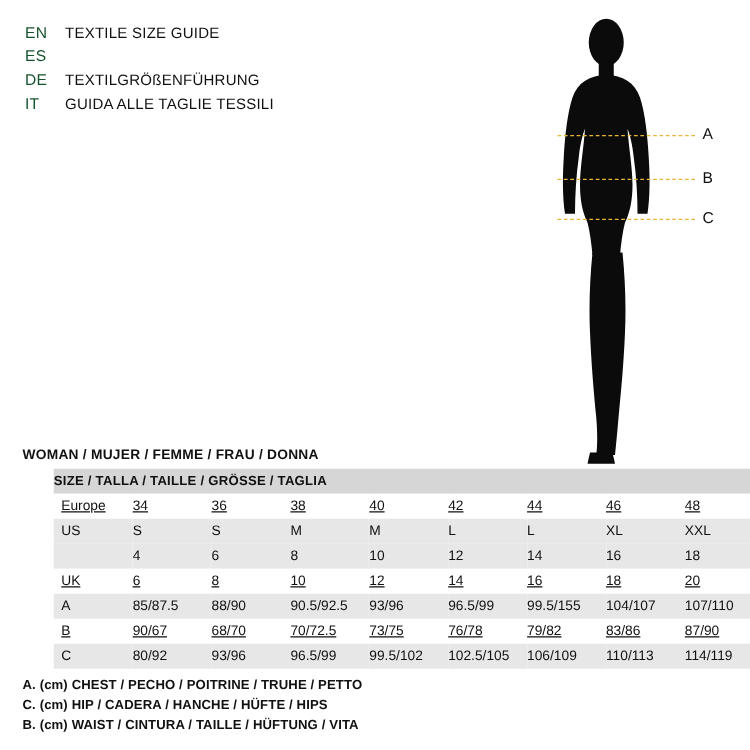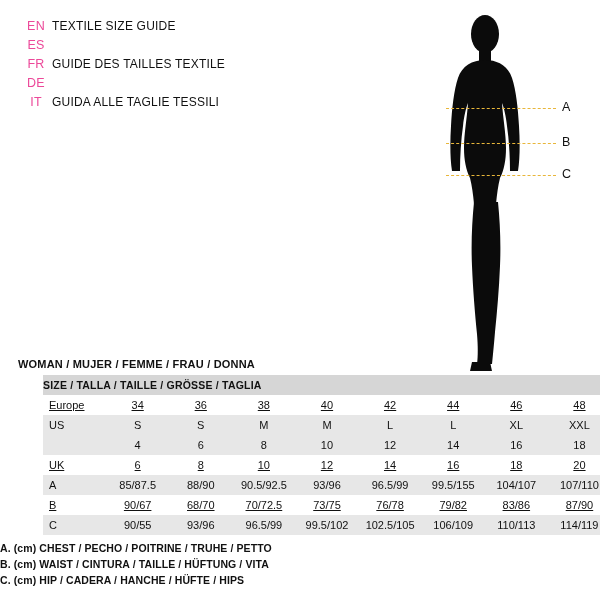--- a/index.html
+++ b/index.html
@@ -27,22 +27,21 @@
     display: flex;
     align-items: baseline;
     line-height: 18px;
     margin-bottom: 1px;
   }
   .title-lang {
     width: 32px;
     flex: 0 0 32px;
     font-size: 12.5px;
     letter-spacing: .2px;
-    color: #ec4899;
-    text-align: center;
+    color: #14532d;
   }
   .title-text {
     font-size: 12px;
     letter-spacing: .2px;
     color: #111;
     white-space: nowrap;
   }
 
   
   .figure-wrap {
@@ -107,26 +106,26 @@
     padding-left: 6px;
     height: 17px;
   }
   .row-shade td { background: #e7e7e7; }
   .row-plain td { background: #ffffff; text-decoration: underline; }
   .col-label {
     width: 78px;
     padding-left: 6px !important;
     text-align: left;
   }
-  .cell { text-align: center; }
+  .cell { text-align: left; }
 
   
   .notes {
     position: absolute;
-    left: 0;
+    left: 18px;
     top: 540px;
     width: 500px;
   }
   .note {
     font-size: 10.5px;
     font-weight: bold;
     letter-spacing: .1px;
     line-height: 16px;
     color: #111;
   }
@@ -136,25 +135,22 @@
 
 <div class="titles">
   <div class="title-row">
     <div class="title-lang">EN</div>
     <div class="title-text">TEXTILE SIZE GUIDE</div>
   </div>
   <div class="title-row">
     <div class="title-lang">ES</div>
   </div>
   <div class="title-row">
-    <div class="title-lang">FR</div>
-    <div class="title-text">GUIDE DES TAILLES TEXTILE</div>
-  </div>
-  <div class="title-row">
     <div class="title-lang">DE</div>
+    <div class="title-text">TEXTILGRÖßENFÜHRUNG</div>
   </div>
   <div class="title-row">
     <div class="title-lang">IT</div>
     <div class="title-text">GUIDA ALLE TAGLIE TESSILI</div>
   </div>
 </div>
 
 <div class="figure-wrap">
 
   <svg class="figure-svg" viewBox="0 0 130 368" preserveAspectRatio="none">
@@ -293,30 +289,30 @@
         <td class="cell">70/72.5</td>
         <td class="cell">73/75</td>
         <td class="cell">76/78</td>
         <td class="cell">79/82</td>
         <td class="cell">83/86</td>
         <td class="cell">87/90</td>
       </tr>
 
       <tr class="row-shade">
         <td class="col-label">C</td>
-        <td class="cell">90/55</td>
+        <td class="cell">80/92</td>
         <td class="cell">93/96</td>
         <td class="cell">96.5/99</td>
         <td class="cell">99.5/102</td>
         <td class="cell">102.5/105</td>
         <td class="cell">106/109</td>
         <td class="cell">110/113</td>
         <td class="cell">114/119</td>
       </tr>
     </tbody>
   </table>
 </div>
 
 <div class="notes">
   <div class="note">A. (cm) CHEST / PECHO / POITRINE / TRUHE / PETTO</div>
+  <div class="note">C. (cm) HIP / CADERA / HANCHE / HÜFTE / HIPS</div>
   <div class="note">B. (cm) WAIST / CINTURA / TAILLE / HÜFTUNG / VITA</div>
-  <div class="note">C. (cm) HIP / CADERA / HANCHE / HÜFTE / HIPS</div>
 </div>
 
 </body></html>

